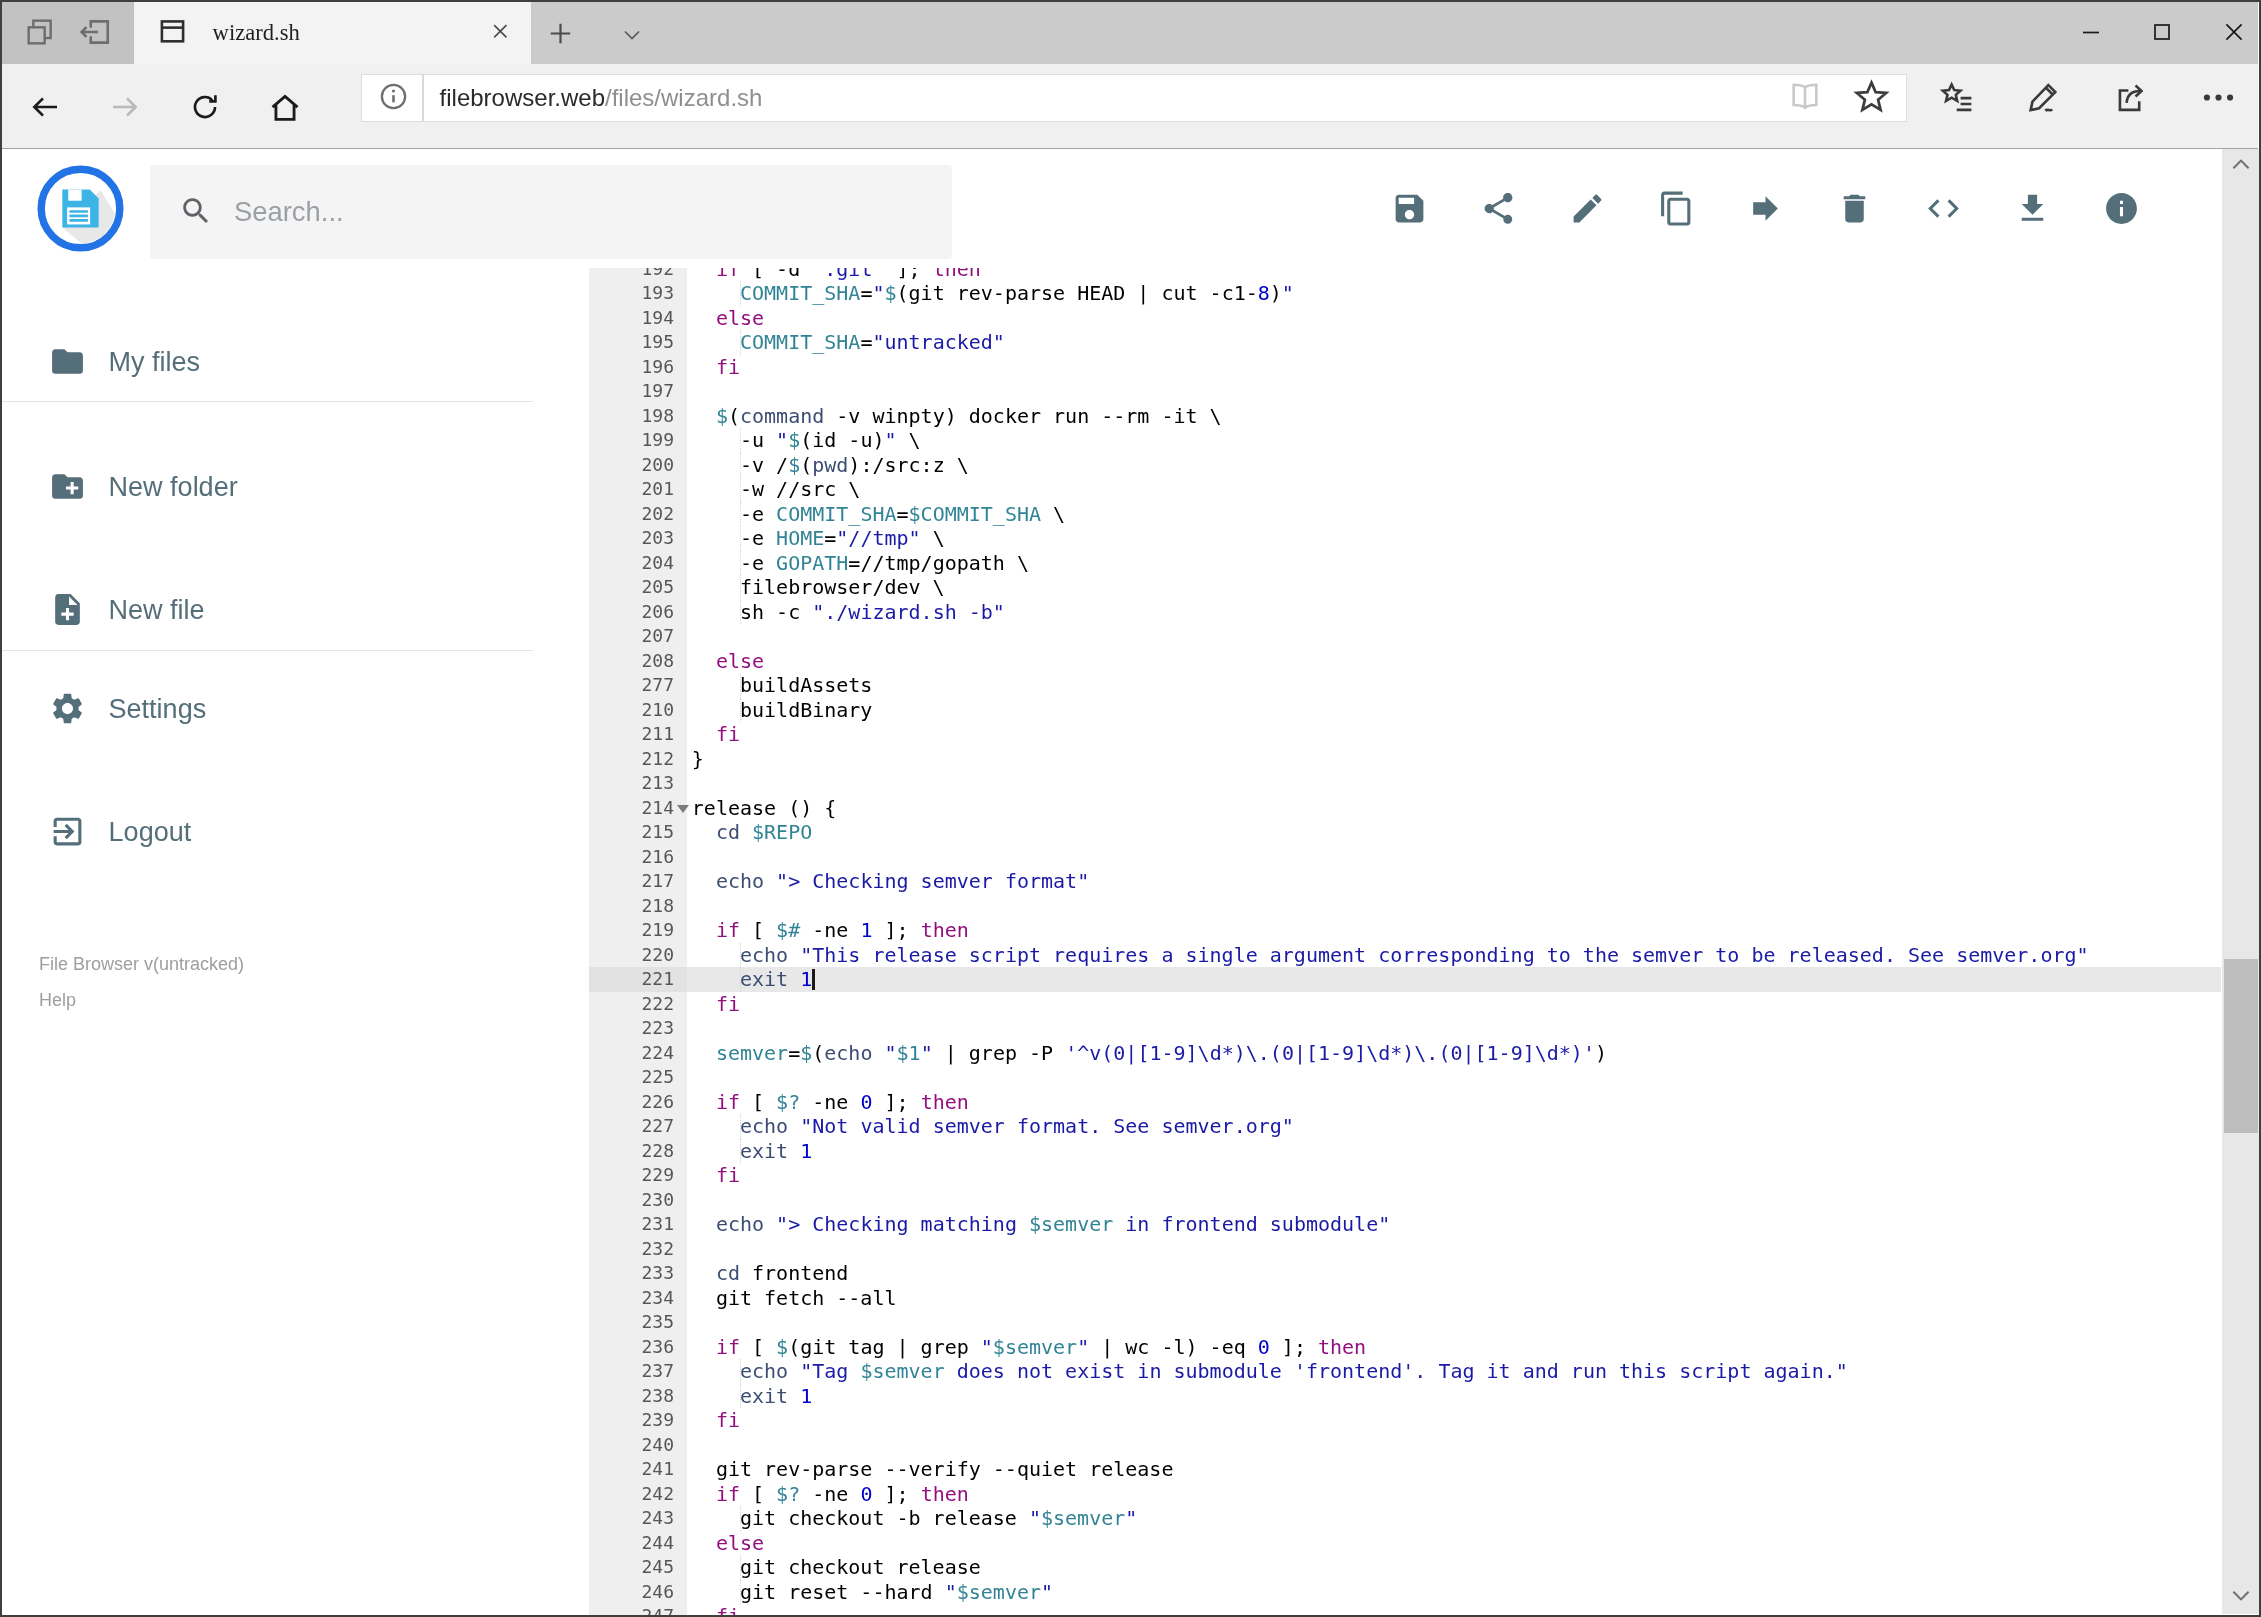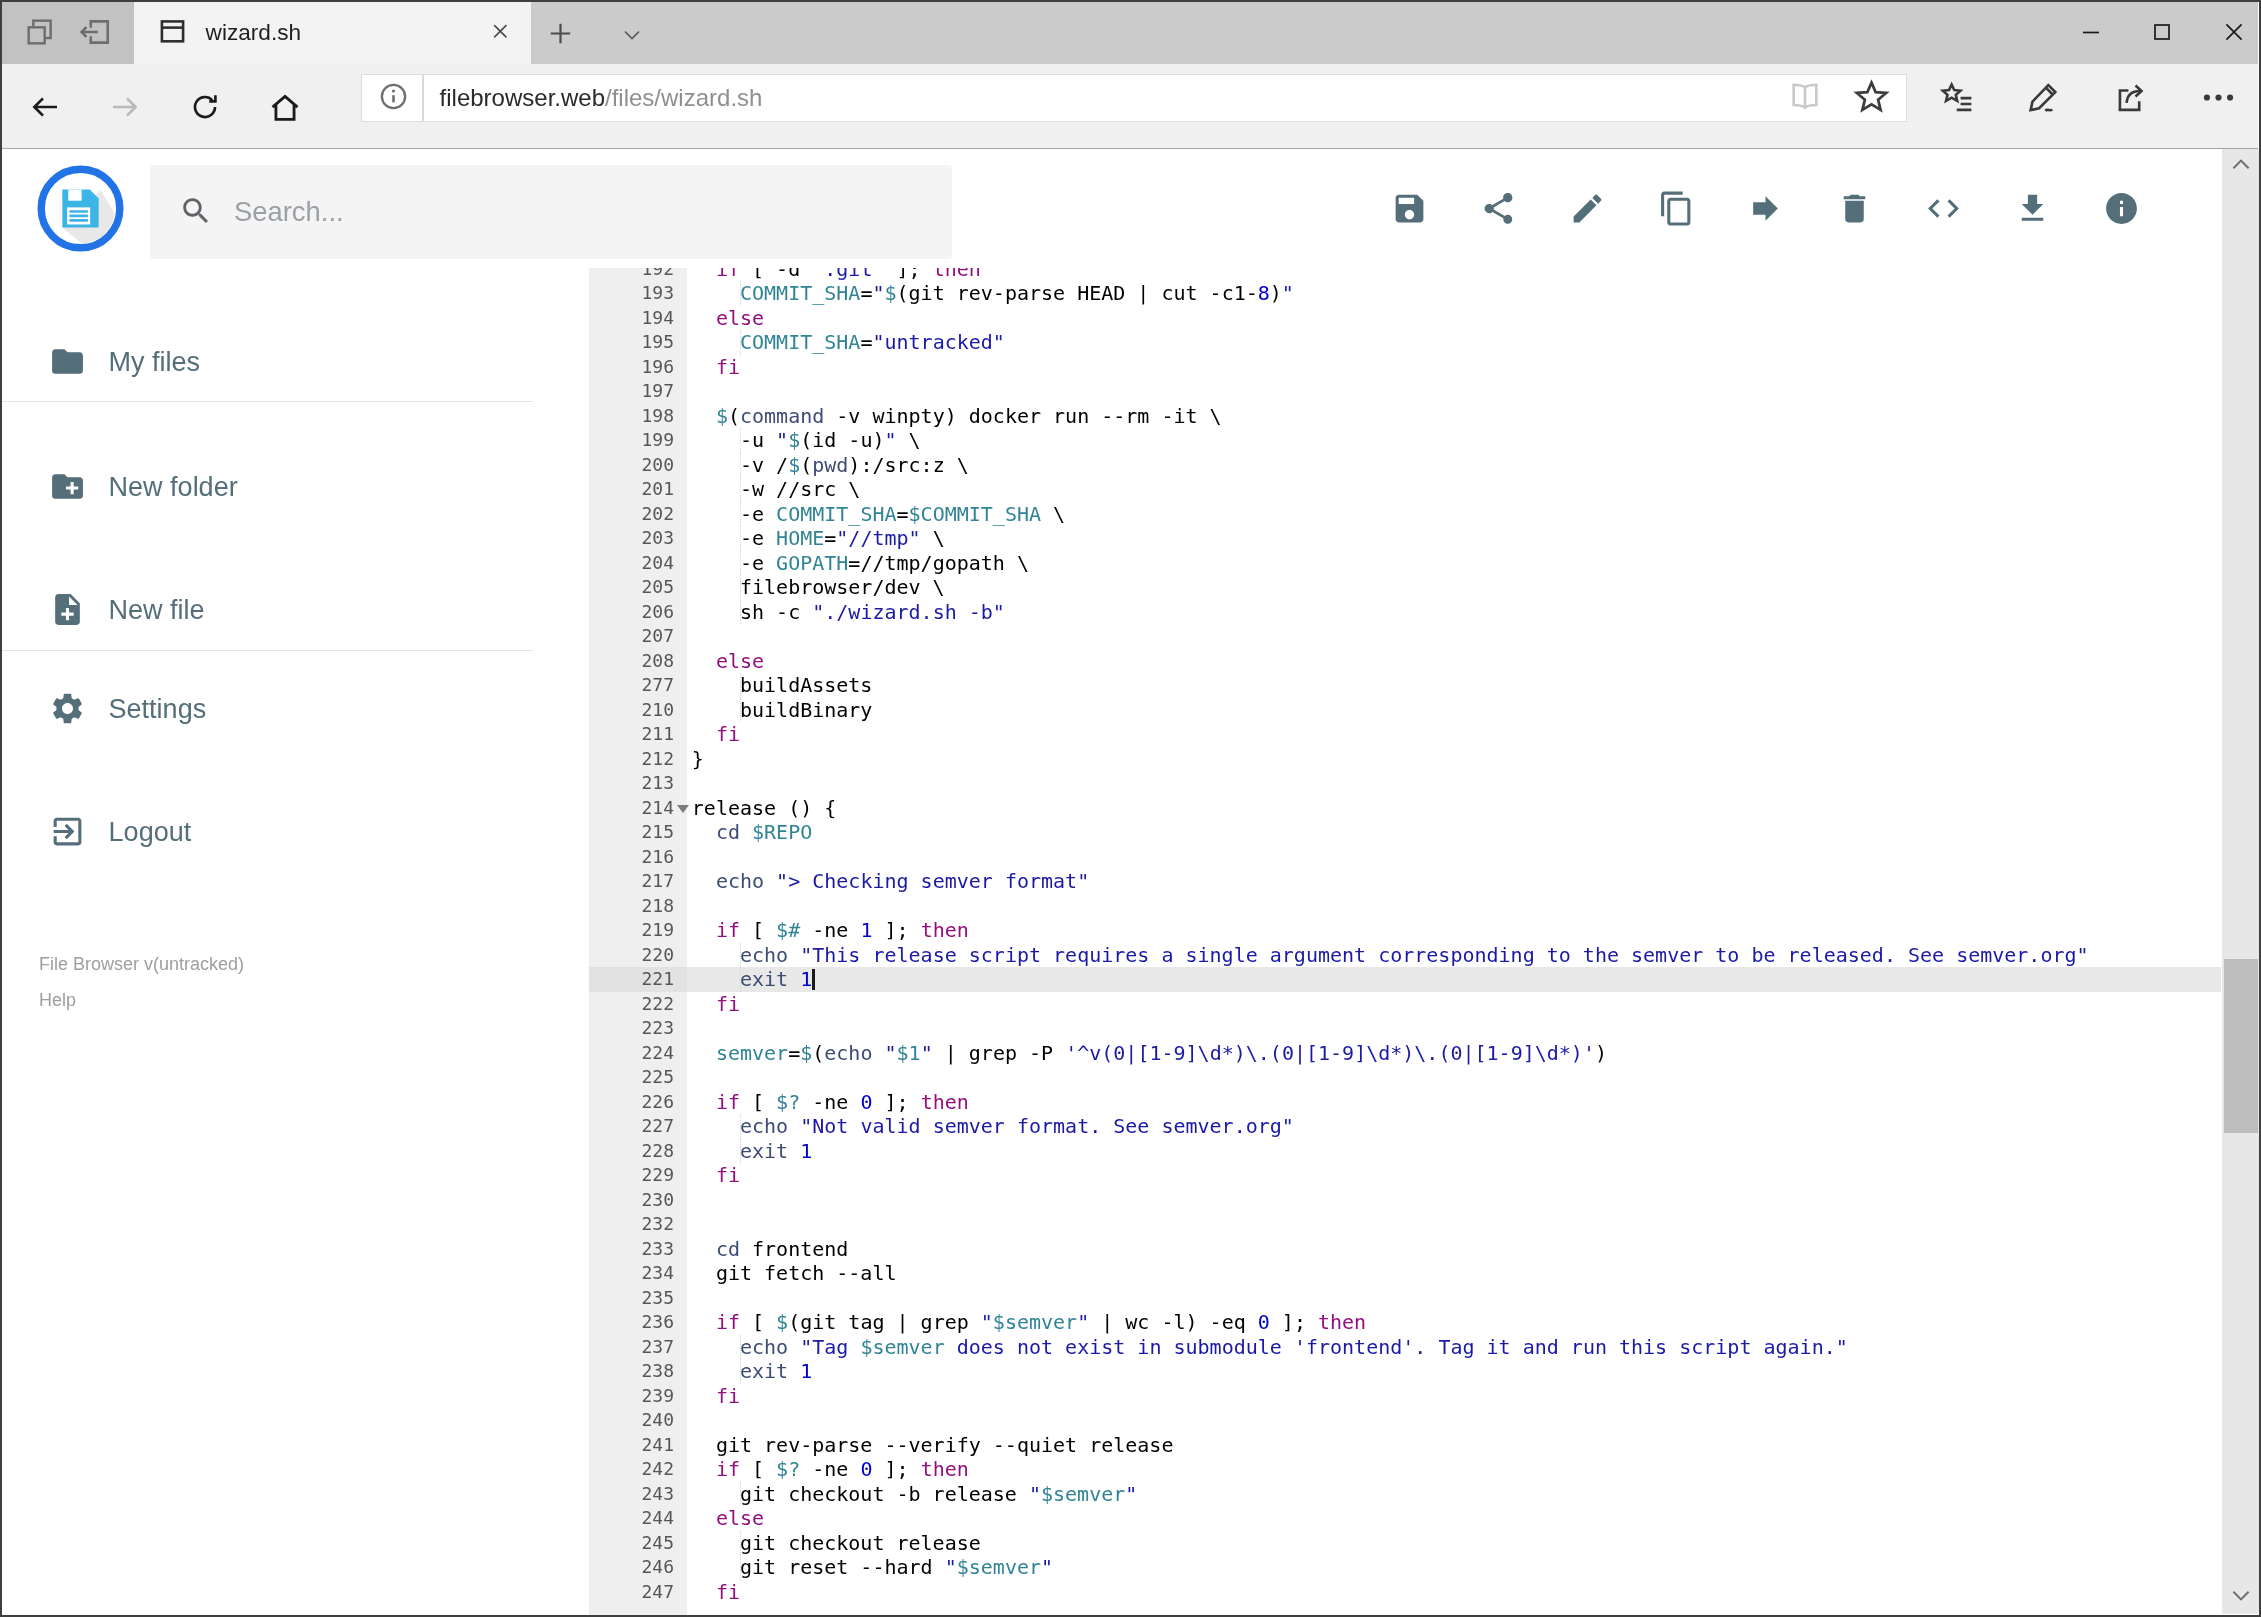--- a/index.html
+++ b/index.html
@@ -5,21 +5,21 @@
   * { margin:0; padding:0; box-sizing:border-box; }
   html,body { width:2261px; height:1617px; background:#fff; font-family:"Liberation Sans", sans-serif; }
   .window { position:absolute; left:0; top:0; width:2261px; height:1617px; border:2.4px solid #3f3f3f; background:#fff; overflow:hidden; }
 
   
   .tabbar { position:absolute; left:0; top:0; width:2256px; height:62px; background:#cbcbcb; }
   .tab-left-tools { position:absolute; left:0; top:0; width:132px; height:62px; background:#c2c2c2; display:flex; align-items:center; justify-content:space-evenly; }
   .chrome-ic { color:#6d6d6d; }
   .tab { position:absolute; left:132px; top:0; width:397px; height:62px; background:#f3f3f3; display:flex; align-items:center; }
   .tab-doc { margin-left:22.6px; color:#2e2e2e; }
-  .tab-title { margin-left:18px; font-size:22.6px; color:#1f1f1f; flex:1; }
+  .tab-title { margin-left:25px; font-size:22.6px; color:#1f1f1f; flex:1;font-family:Liberation Serif, serif; }
   .tab-close { margin-right:19.4px; color:#4a4a4a; }
   .newtab { position:absolute; left:543px; top:16px; color:#4c4c4c; }
   .tablist-chev { position:absolute; left:618px; top:21px; color:#5a5a5a; }
   .win-btns { position:absolute; right:11.3px; top:0; height:62px; display:flex; align-items:center; gap:47px; color:#1a1a1a; }
 
   .addrbar { position:absolute; left:0; top:62px; width:2256px; height:85px; background:#f0f0f0; border-bottom:1.6px solid #a6a6a6; }
   .nav-ic { position:absolute; top:27px; color:#1b1b1b; }
   .urlbox { position:absolute; left:359px; top:9.7px; width:1546px; height:48px; background:#fff; border:0.8px solid #dedede; display:flex; align-items:center; }
   .url-info { margin-left:16px; color:#6e6e6e; }
   .url-sep { width:1.6px; height:48px; background:#dadada; margin-left:13px; }
@@ -328,20 +328,21 @@
         <div class="line active"><span class="ln">221</span><span class="code guide"><span>    </span><span class="tk-f">exit</span><span> </span><span class="tk-n">1</span><span class="caret"></span></span></div>
         <div class="line"><span class="ln">222</span><span class="code"><span>  </span><span class="tk-k">fi</span></span></div>
         <div class="line"><span class="ln">223</span><span class="code"></span></div>
         <div class="line"><span class="ln">224</span><span class="code"><span>  </span><span class="tk-v">semver</span><span>=</span><span class="tk-v">$</span><span>(</span><span class="tk-f">echo</span><span> </span><span class="tk-s">"</span><span class="tk-v">$1</span><span class="tk-s">"</span><span> | grep -P </span><span class="tk-s">'^v(0|[1-9]\d*)\.(0|[1-9]\d*)\.(0|[1-9]\d*)'</span><span>)</span></span></div>
         <div class="line"><span class="ln">225</span><span class="code"></span></div>
         <div class="line"><span class="ln">226</span><span class="code"><span>  </span><span class="tk-k">if</span><span> [ </span><span class="tk-v">$?</span><span> -ne </span><span class="tk-n">0</span><span> ]; </span><span class="tk-k">then</span></span></div>
         <div class="line"><span class="ln">227</span><span class="code guide"><span>    </span><span class="tk-f">echo</span><span> </span><span class="tk-s">"Not valid semver format. See semver.org"</span></span></div>
         <div class="line"><span class="ln">228</span><span class="code guide"><span>    </span><span class="tk-f">exit</span><span> </span><span class="tk-n">1</span></span></div>
         <div class="line"><span class="ln">229</span><span class="code"><span>  </span><span class="tk-k">fi</span></span></div>
         <div class="line"><span class="ln">230</span><span class="code"></span></div>
+        <div class="line"><span class="ln">231</span><span class="code"><span>  </span><span class="tk-f">echo</span><span> </span><span class="tk-s">"&gt; Checking matching </span><span class="tk-v">$semver</span><span class="tk-s"> in frontend submodule"</span></span></div>
         <div class="line"><span class="ln">232</span><span class="code"></span></div>
         <div class="line"><span class="ln">233</span><span class="code"><span>  </span><span class="tk-f">cd</span><span> frontend</span></span></div>
         <div class="line"><span class="ln">234</span><span class="code"><span>  git fetch --all</span></span></div>
         <div class="line"><span class="ln">235</span><span class="code"></span></div>
         <div class="line"><span class="ln">236</span><span class="code"><span>  </span><span class="tk-k">if</span><span> [ </span><span class="tk-v">$</span><span>(git tag | grep </span><span class="tk-s">"</span><span class="tk-v">$semver</span><span class="tk-s">"</span><span> | wc -l) -eq </span><span class="tk-n">0</span><span> ]; </span><span class="tk-k">then</span></span></div>
         <div class="line"><span class="ln">237</span><span class="code guide"><span>    </span><span class="tk-f">echo</span><span> </span><span class="tk-s">"Tag </span><span class="tk-v">$semver</span><span class="tk-s"> does not exist in submodule 'frontend'. Tag it and run this script again."</span></span></div>
         <div class="line"><span class="ln">238</span><span class="code guide"><span>    </span><span class="tk-f">exit</span><span> </span><span class="tk-n">1</span></span></div>
         <div class="line"><span class="ln">239</span><span class="code"><span>  </span><span class="tk-k">fi</span></span></div>
         <div class="line"><span class="ln">240</span><span class="code"></span></div>
         <div class="line"><span class="ln">241</span><span class="code"><span>  git rev-parse --verify --quiet release</span></span></div>

